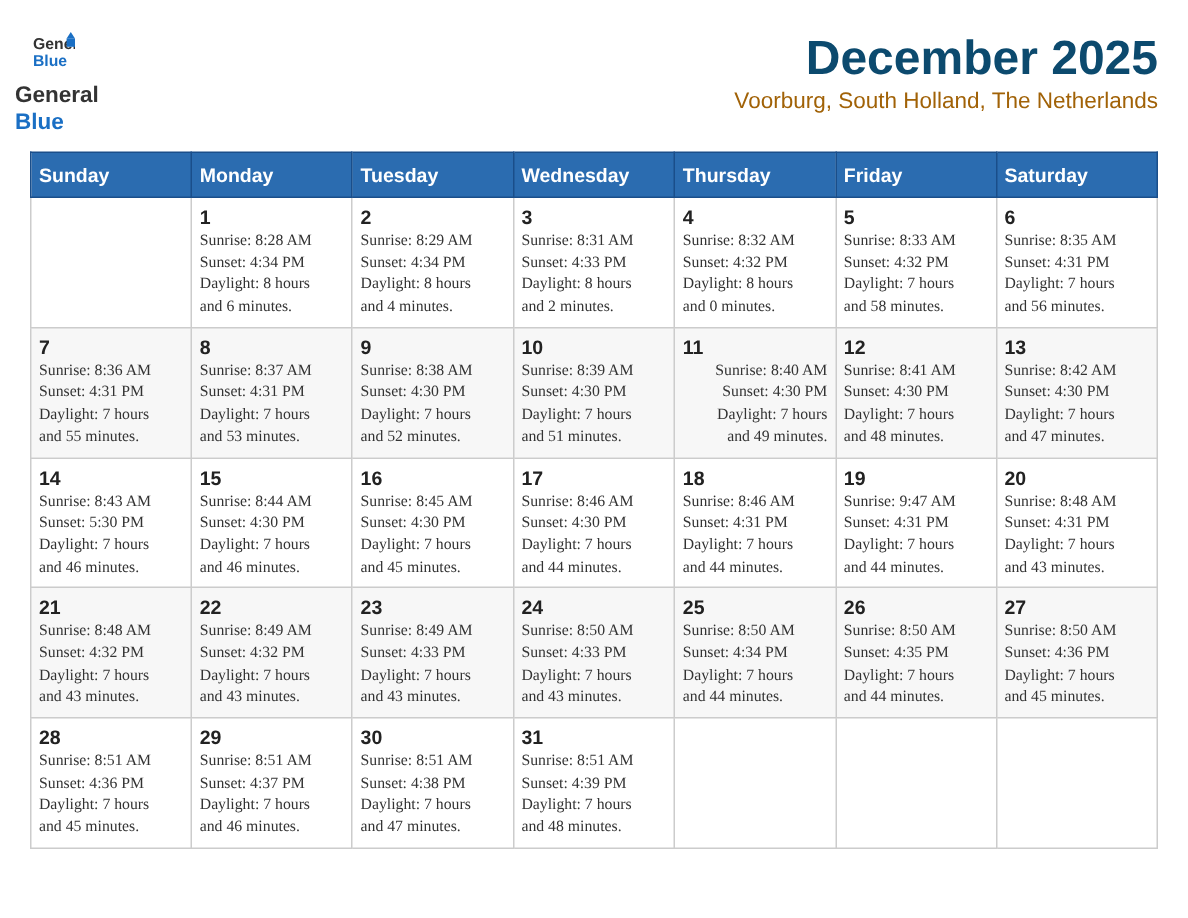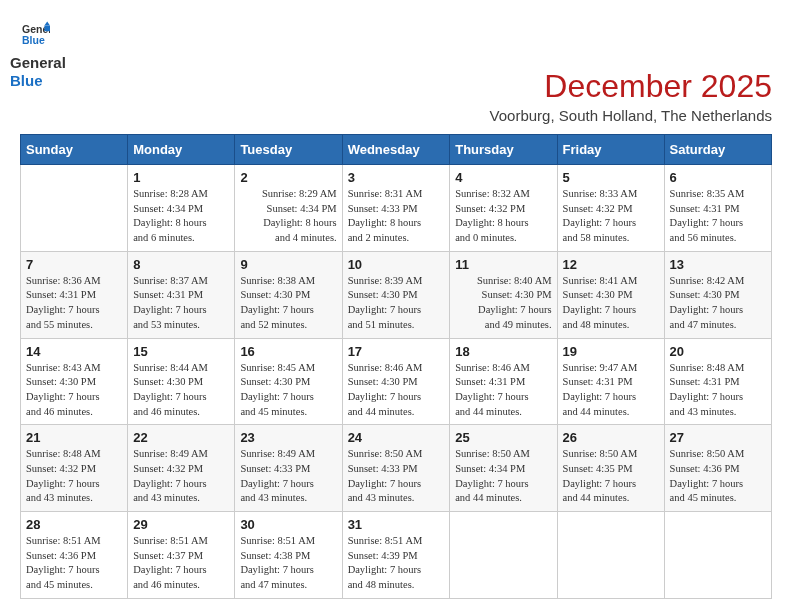--- a/index.html
+++ b/index.html
@@ -24,27 +24,26 @@
     .logo-icon {
       width: 28px;
       height: 28px;
       margin-left: 2px;
     }
     .title-block {
       text-align: right;
     }
     .month-year {
       font-size: 32px;
-      font-weight: normal;
-      color: #b91c1c;
-      margin-top: 48px;
+      font-weight: bold;
+      color: #0c4a6e;
     }
     .location {
       font-size: 15px;
-      color: #404040;
+      color: #a16207;
       margin-top: 2px;
     }
     .calendar {
       width: 100%;
       border-collapse: collapse;
       margin-top: 8px;
       padding-left: 37px;
     }
     .calendar th {
       background: #2b6cb0;
@@ -124,21 +123,21 @@
         <td class="empty-cell"></td>
         <td>
           <span class="day-number">1</span>
           <div class="day-info" style="white-space: pre-line;">Sunrise: 8:28 AM
 Sunset: 4:34 PM
 Daylight: 8 hours
 and 6 minutes.</div>
         </td>
         <td>
           <span class="day-number">2</span>
-          <div class="day-info" style="white-space: pre-line; text-align: right;">Sunrise: 8:29 AM
+          <div class="day-info" style="white-space: pre-line;">Sunrise: 8:29 AM
 Sunset: 4:34 PM
 Daylight: 8 hours
 and 4 minutes.</div>
         </td>
         <td>
           <span class="day-number">3</span>
           <div class="day-info" style="white-space: pre-line;">Sunrise: 8:31 AM
 Sunset: 4:33 PM
 Daylight: 8 hours
 and 2 minutes.</div>
@@ -213,21 +212,21 @@
           <div class="day-info" style="white-space: pre-line;">Sunrise: 8:42 AM
 Sunset: 4:30 PM
 Daylight: 7 hours
 and 47 minutes.</div>
         </td>
       </tr>
       <tr>
         <td>
           <span class="day-number">14</span>
           <div class="day-info" style="white-space: pre-line;">Sunrise: 8:43 AM
-Sunset: 4:30 PM
+Sunset: 5:30 PM
 Daylight: 7 hours
 and 46 minutes.</div>
         </td>
         <td>
           <span class="day-number">15</span>
           <div class="day-info" style="white-space: pre-line;">Sunrise: 8:44 AM
 Sunset: 4:30 PM
 Daylight: 7 hours
 and 46 minutes.</div>
         </td>

